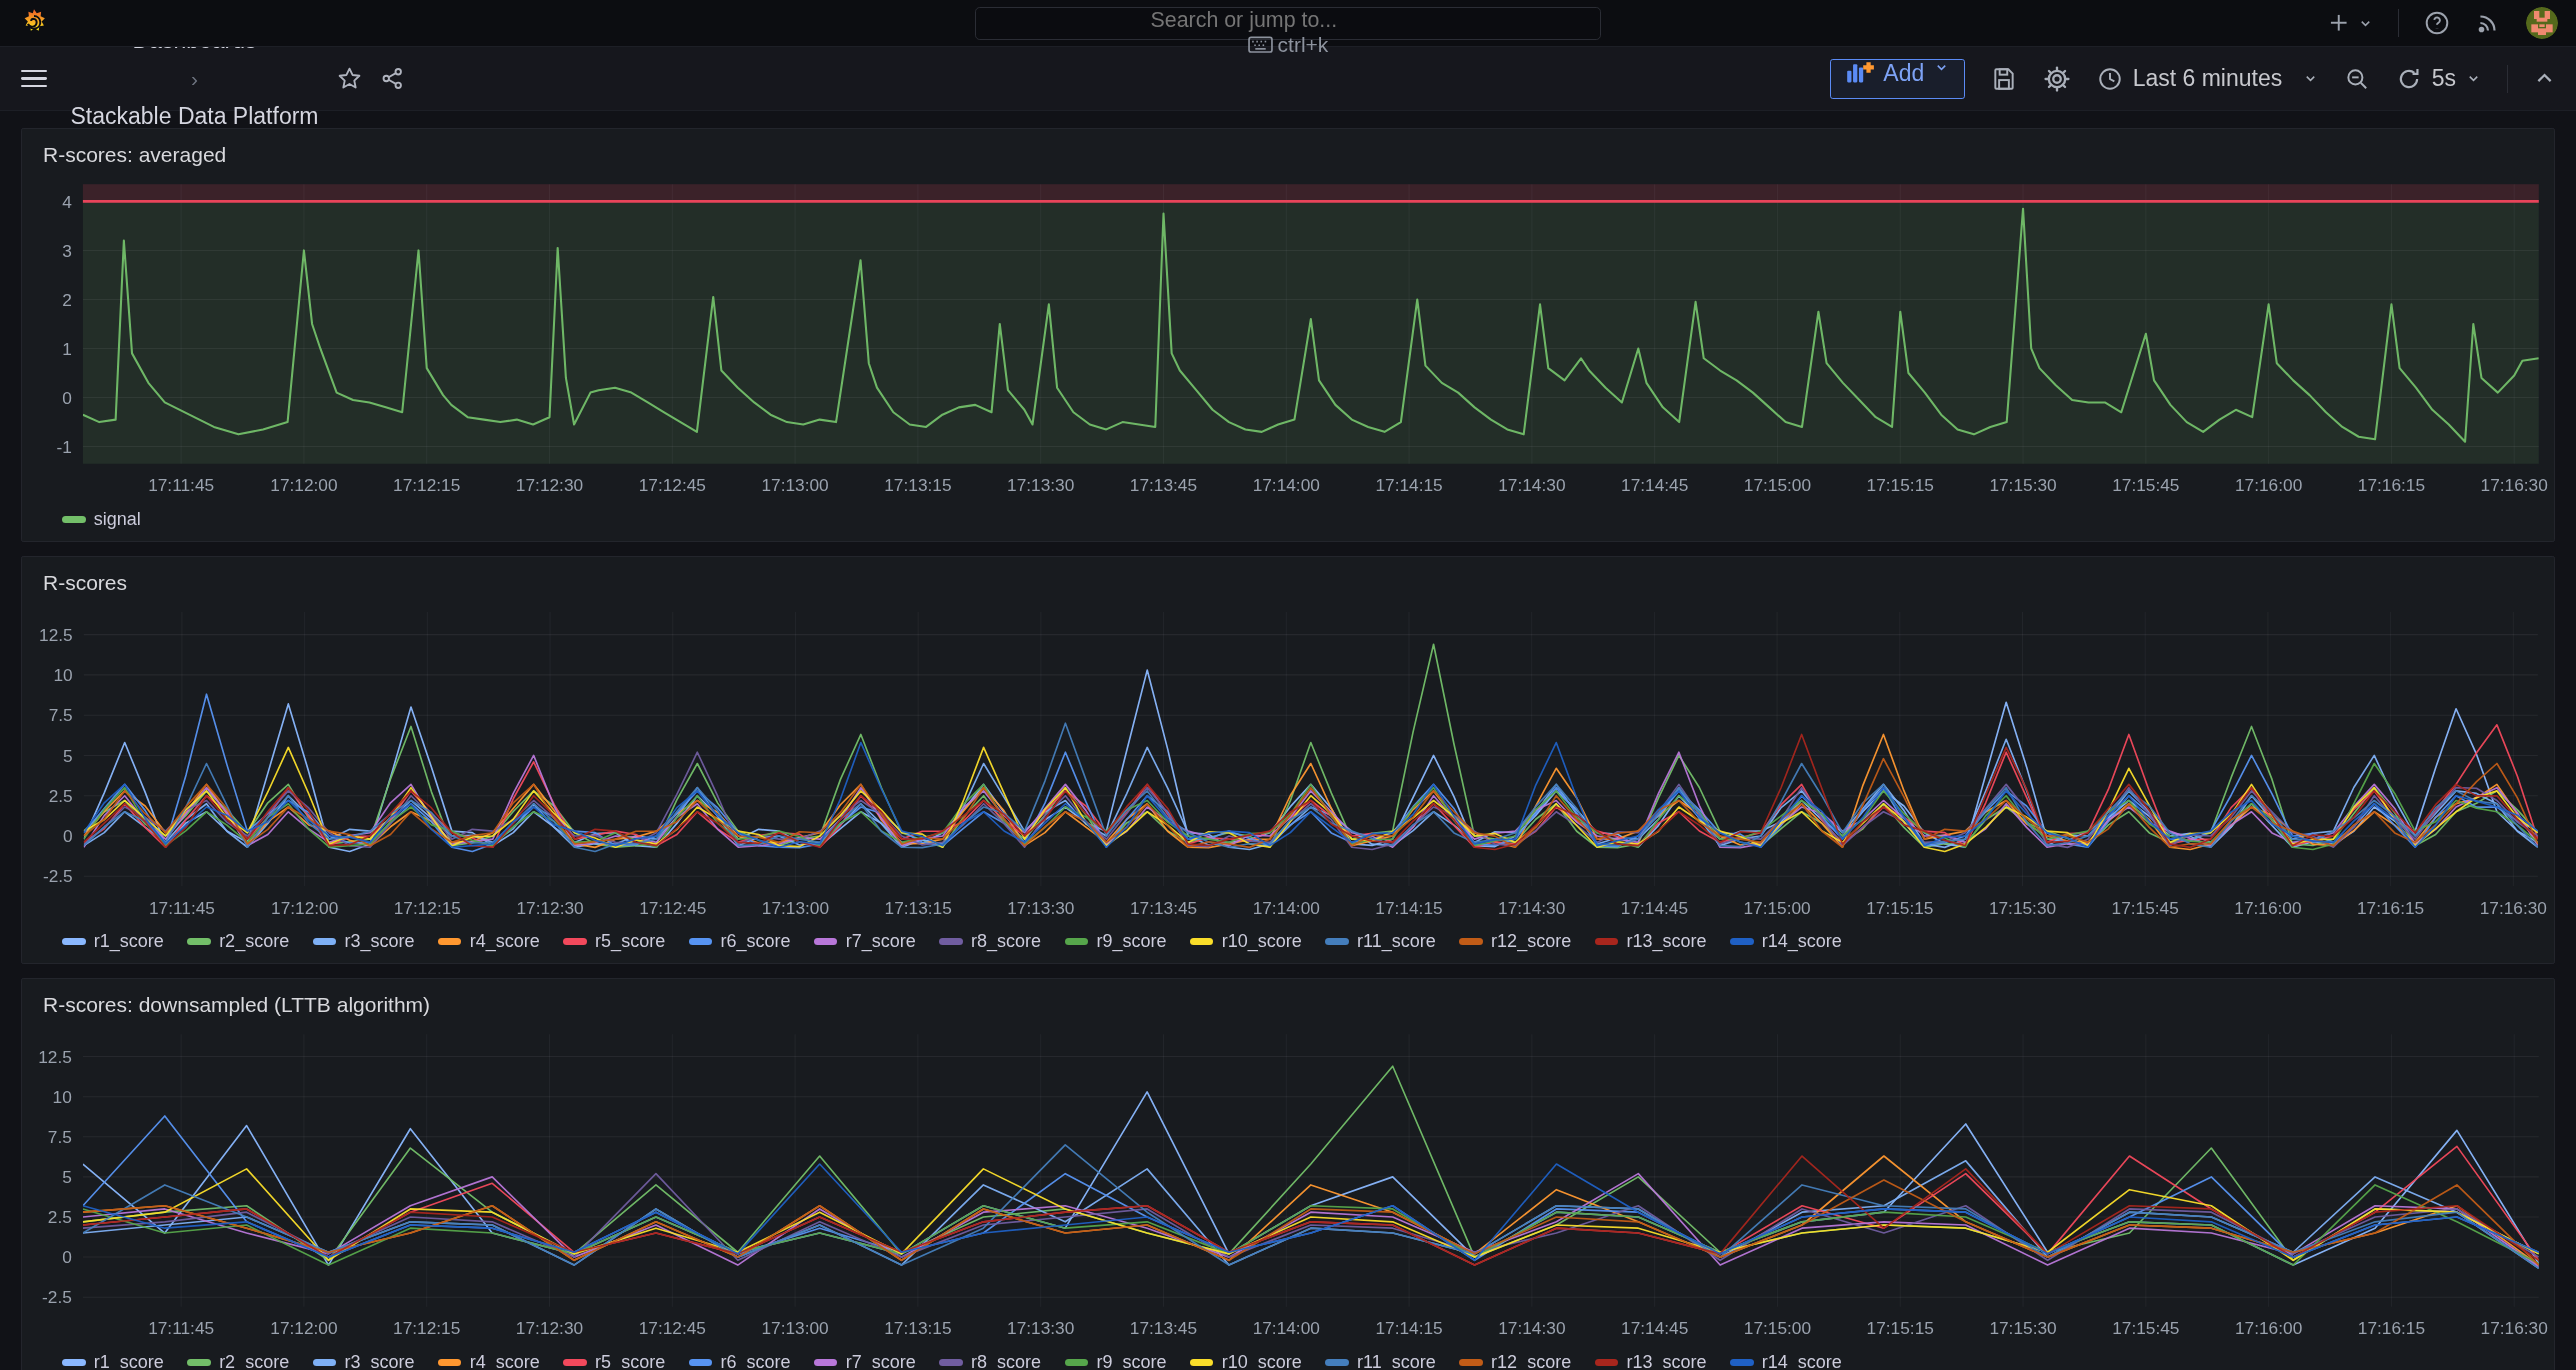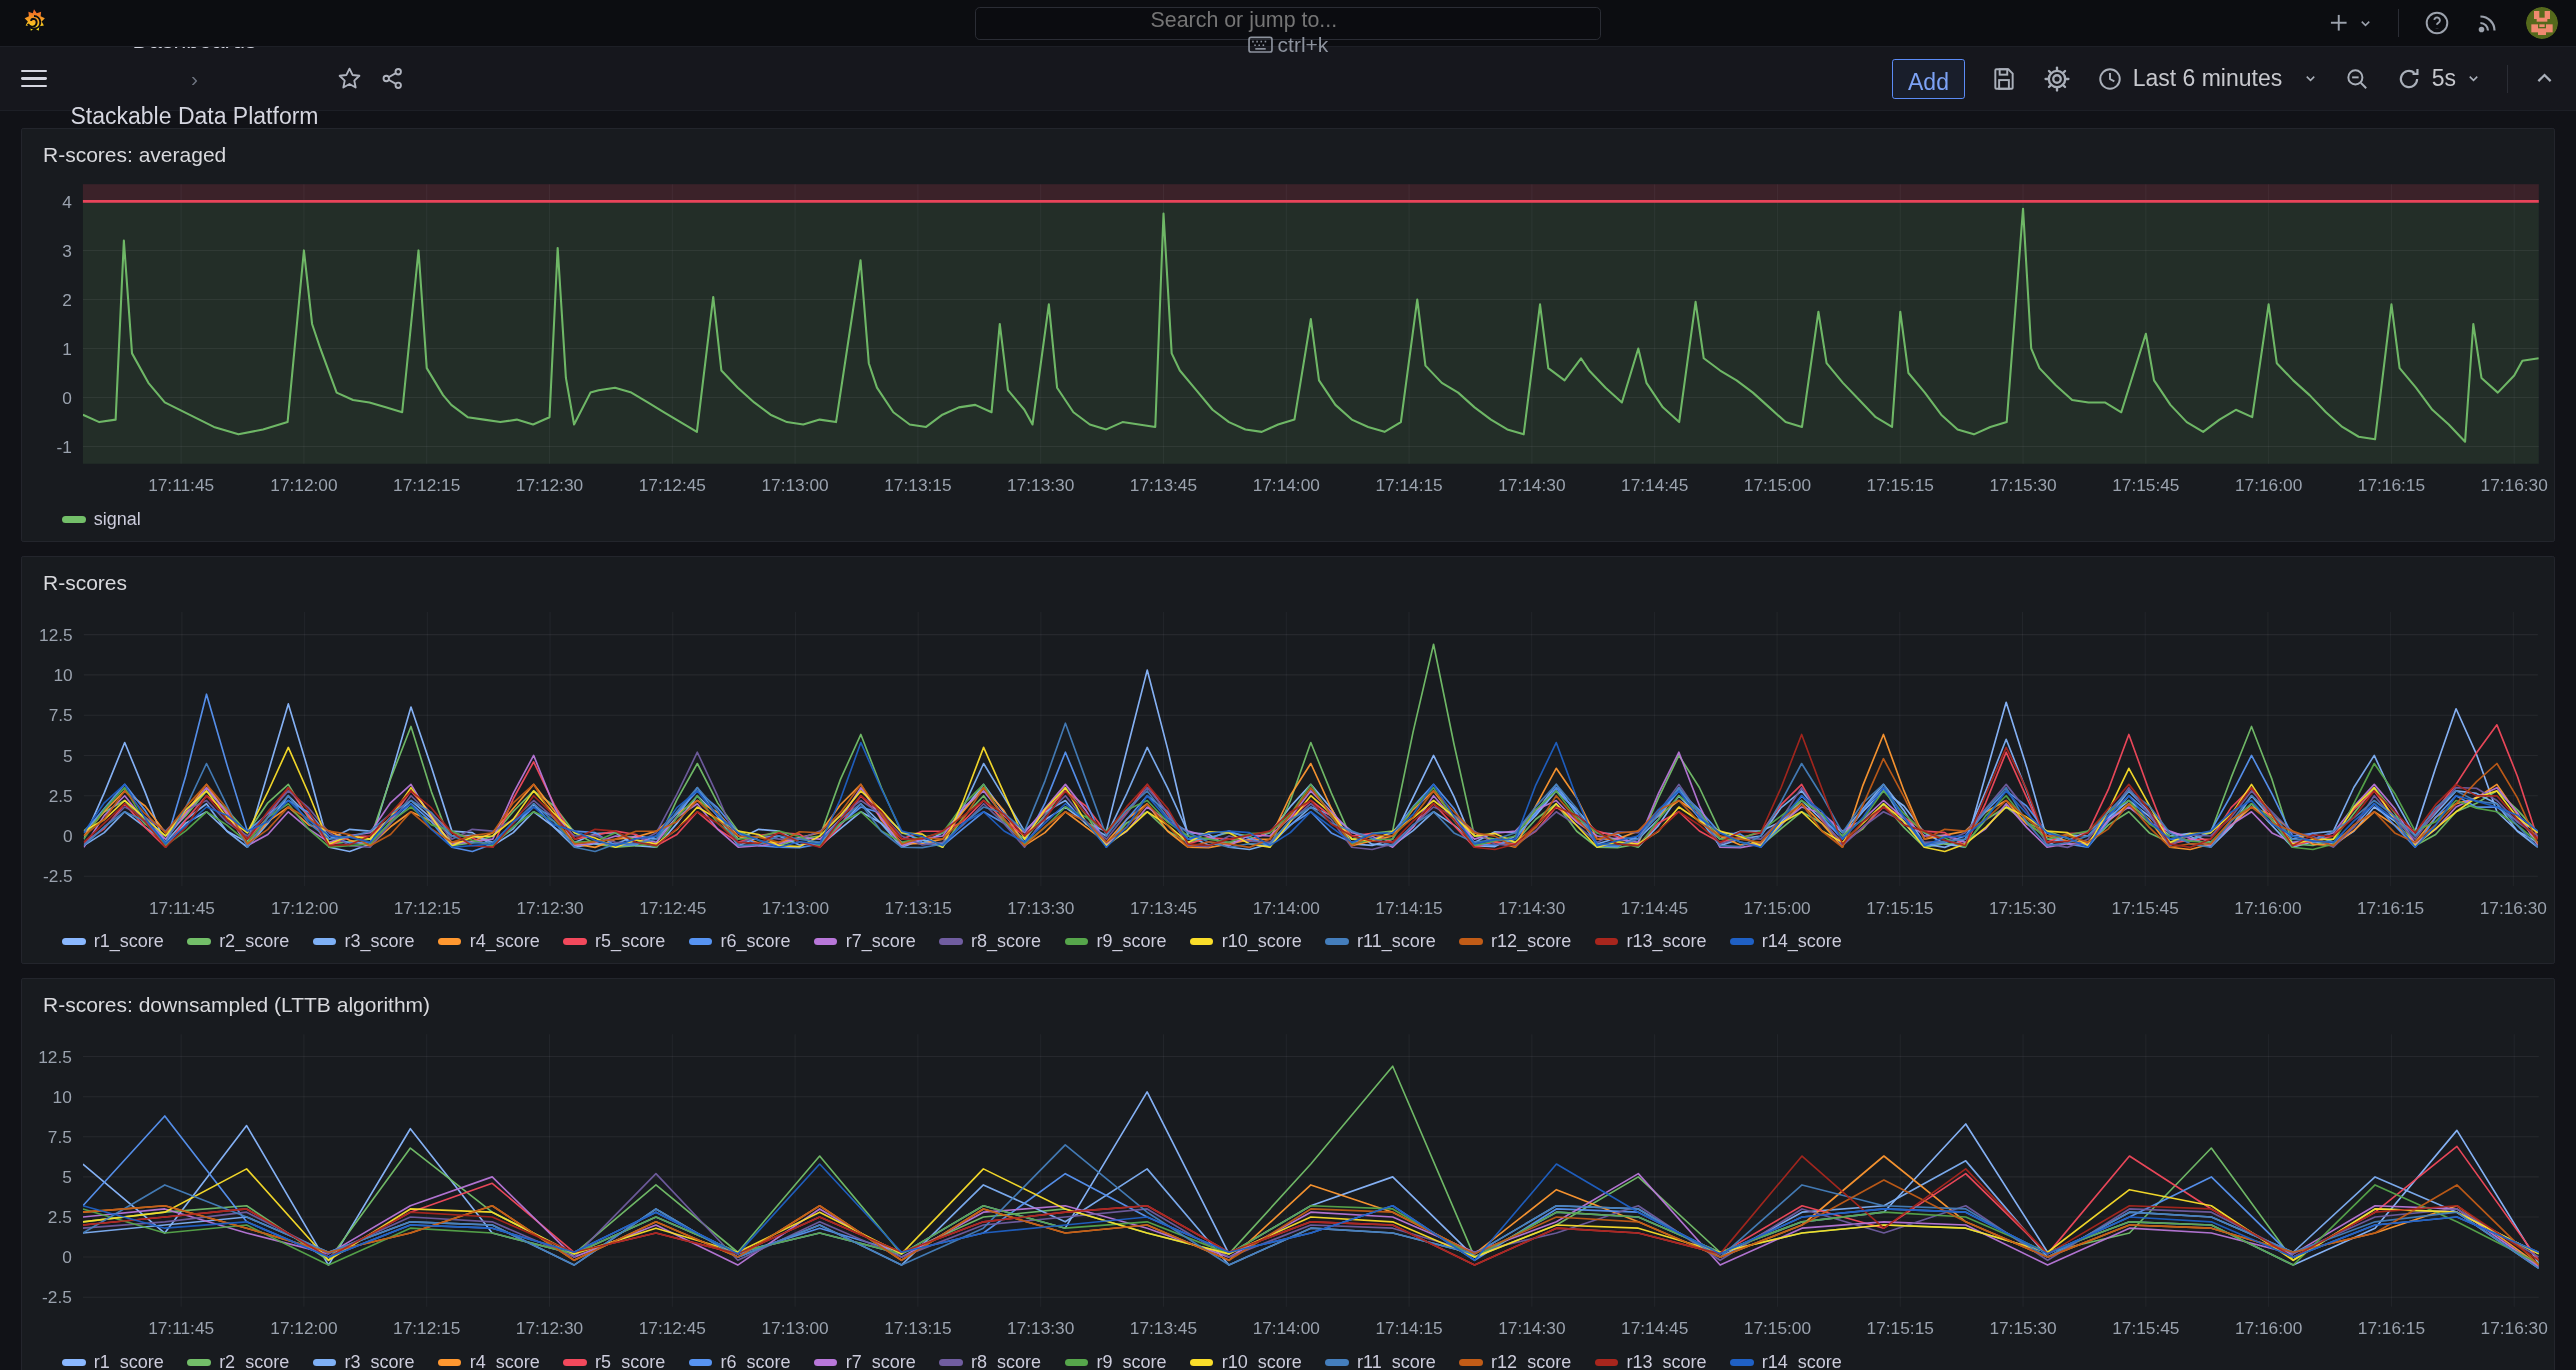--- a/index.html
+++ b/index.html
@@ -28,21 +28,21 @@
   .hamburger { width:26px; cursor:pointer; margin-right:23.5px; }
   .hamburger div { height:2.8px; background:#d5d6e0; margin:4.8px 0; border-radius:1.4px; }
   .crumbs { display:flex; align-items:center; gap:12.5px; font-size:23px;flex-direction:column; }
   .crumb { color:#d5d6e0; cursor:pointer; white-space:nowrap; }
   .crumb.current { color:#9d9fa9; cursor:default; }
   .crumb-sep { color:#6e7480; font-size:21px; }
   .crumb-icons { display:flex; align-items:center; gap:18px; margin-left:18px; }
   .tb-right { margin-left:auto; display:flex; align-items:center; gap:26px; }
   .add-btn { display:flex; align-items:flex-start; gap:9.7px; border:1.4px solid #5b8bf5;
     border-radius:2.8px; height:40px; padding:0 15px; color:#7da2f5; font-size:23px; cursor:pointer;
-    background:rgba(61,113,217,0.08);flex-direction:column; }
+    background:rgba(61,113,217,0.08); }
   .tr-group { display:flex; align-items:center; gap:9.7px; color:#c7c8cd; font-size:23px; cursor:pointer; }
 
   
   .content { padding:17.3px 21px; display:flex; flex-direction:column; gap:14px; }
   .panel { background:#181b1f; border:1.4px solid #23252c; border-radius:2.1px;
     display:flex; flex-direction:column; position:relative; }
   .panel-title { height:44px; padding:14px 0 0 21px; font-size:21px; color:#d8d9dd; cursor:pointer; }
   .chart { flex:1; position:relative; }
   .chart svg { position:absolute; inset:0; }
   .legend { display:flex; flex-wrap:wrap; align-items:center; gap:7px 23.5px;

